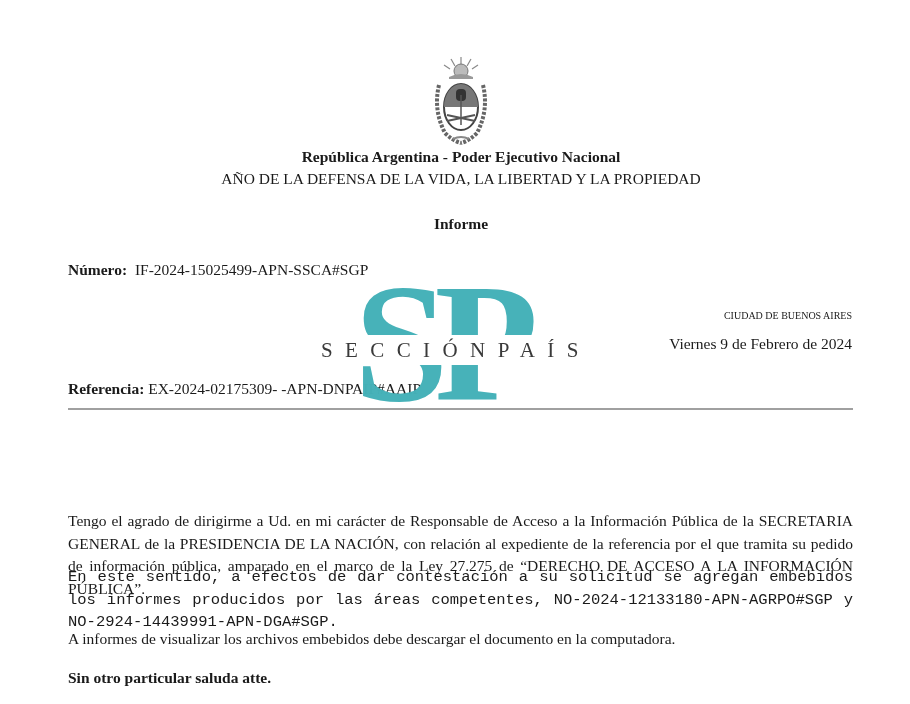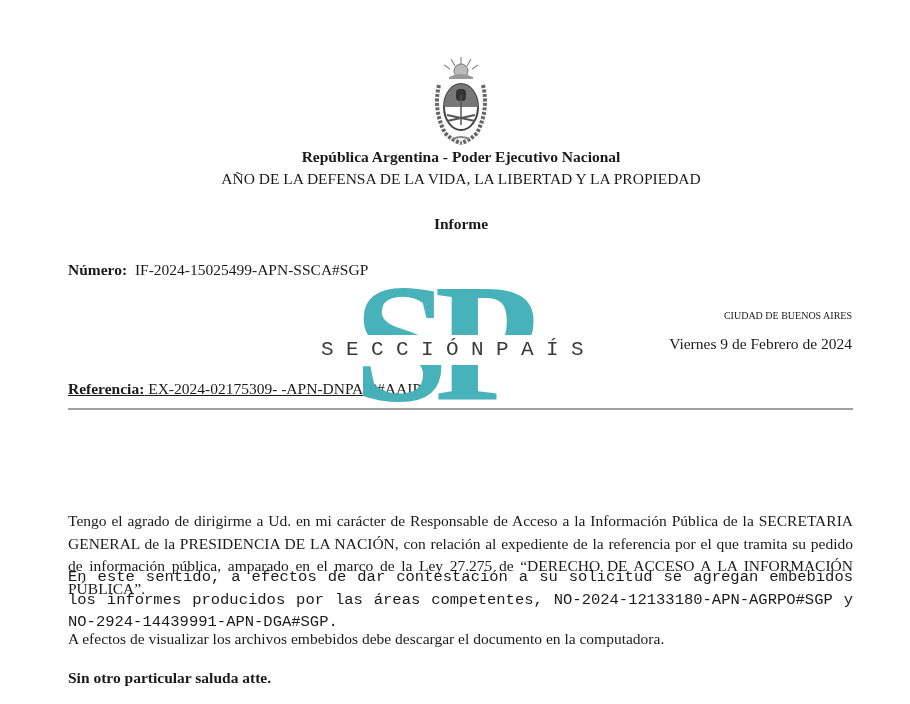--- a/index.html
+++ b/index.html
@@ -9,25 +9,25 @@
   }
   .abs { position:absolute; }
   .seal { left:431px; top:55px; width:60px; height:92px; }
   .hdr1 { left:0; width:922px; top:148px; text-align:center; font-weight:bold; font-size:15.5px; }
   .hdr2 { left:0; width:922px; top:170px; text-align:center; font-size:15.5px; }
   .title { left:0; width:922px; top:215px; text-align:center; font-weight:bold; font-size:15.5px; }
   .numero { left:68px; top:261px; font-size:15.5px;text-align:center; }
   .lbl { font-weight:bold; }
   .city { right:58px; top:310px; font-size:10px; text-align:right; }
   .date { right:58px; top:335px; font-size:15.5px; text-align:left; }
-  .ref { left:68px; top:380px; font-size:15.5px; z-index:1;text-decoration:underline; }
+  .ref { left:68px; top:380px; font-size:15.5px; z-index:1; }
   .rule { left:68px; top:408px; width:785px; height:2px; background:#a0a0a0; }
   .wm-letters { left:354px; top:268px; font-family:"Liberation Serif","DejaVu Serif",serif; font-weight:bold;
     font-size:170px; line-height:150px; color:#44b1b8; letter-spacing:-14px; z-index:2; opacity:0.98; }
-  .wm-text { left:321px; top:338px; font-family:Liberation Mono, monospace; font-size:21px;
+  .wm-text { left:321px; top:338px; font-family:Liberation Serif, serif; font-size:21px;
     letter-spacing:12.4px; color:#3a3a3a; z-index:3; background:transparent; }
   .wm-text-bg { left:318px; top:335px; width:272px; height:30px; background:#ffffff; z-index:2; }
   .para { left:68px; width:785px; font-size:15.5px; line-height:22.5px; text-align:justify; }
   .p1 { top:476px;margin-top:34px; }
   .p2 { top:566px;font-family:Liberation Mono, monospace; }
   .p3 { top:628px; }
   .p4 { top:667px;font-weight:bold; }
 </style>
 </head>
 <body>
@@ -77,14 +77,14 @@
 </div>
 
 <div class="abs wm-letters">SP</div>
 <div class="abs wm-text-bg"></div>
 <div class="abs wm-text">SECCIÓNPAÍS</div>
 
 <div class="abs rule"></div>
 
 <div class="abs para p1">Tengo el agrado de dirigirme a Ud. en mi carácter de Responsable de Acceso a la Información Pública de la SECRETARIA GENERAL de la PRESIDENCIA DE LA NACIÓN, con relación al expediente de la referencia por el que tramita su  pedido de información pública, amparado en el marco de la Ley 27.275 de “DERECHO DE ACCESO A LA INFORMACIÓN PÚBLICA”.</div>
 <div class="abs para p2">En este sentido, a efectos de dar contestación a su solicitud se agregan embebidos los informes producidos por las áreas competentes, NO-2024-12133180-APN-AGRPO#SGP y NO-2924-14439991-APN-DGA#SGP.</div>
-<div class="abs para p3">A efectos de visualizar los archivos embebidos debe descargar el documento en la computadora.</div>
+<div class="abs para p3">A informes de visualizar los archivos embebidos debe descargar el documento en la computadora.</div>
 <div class="abs para p4">Sin otro particular saluda atte.</div>
 
 </body></html>

